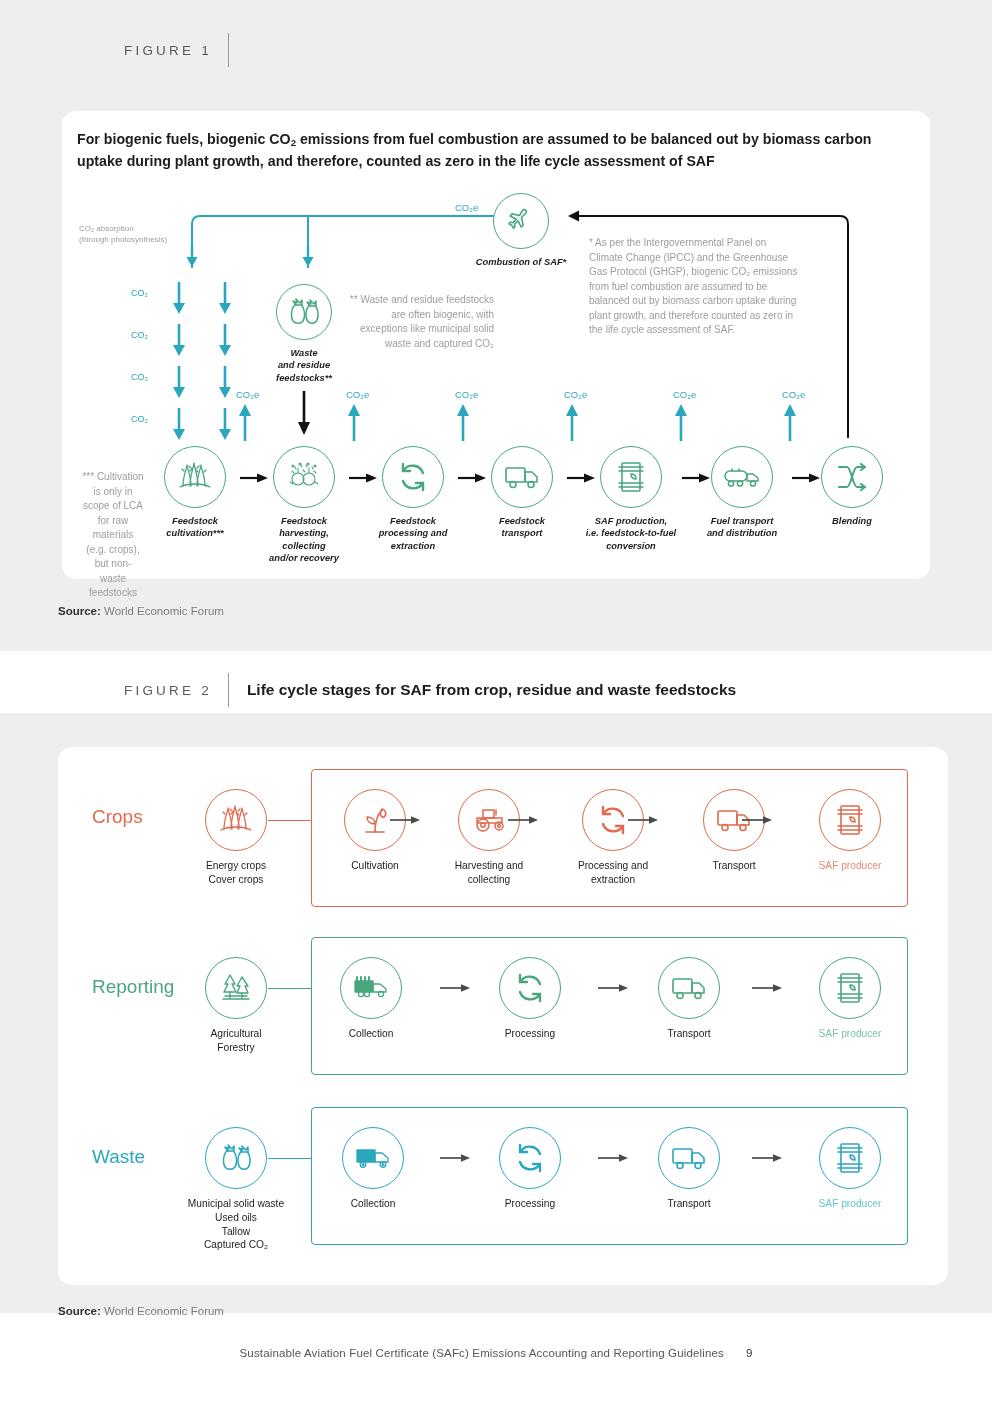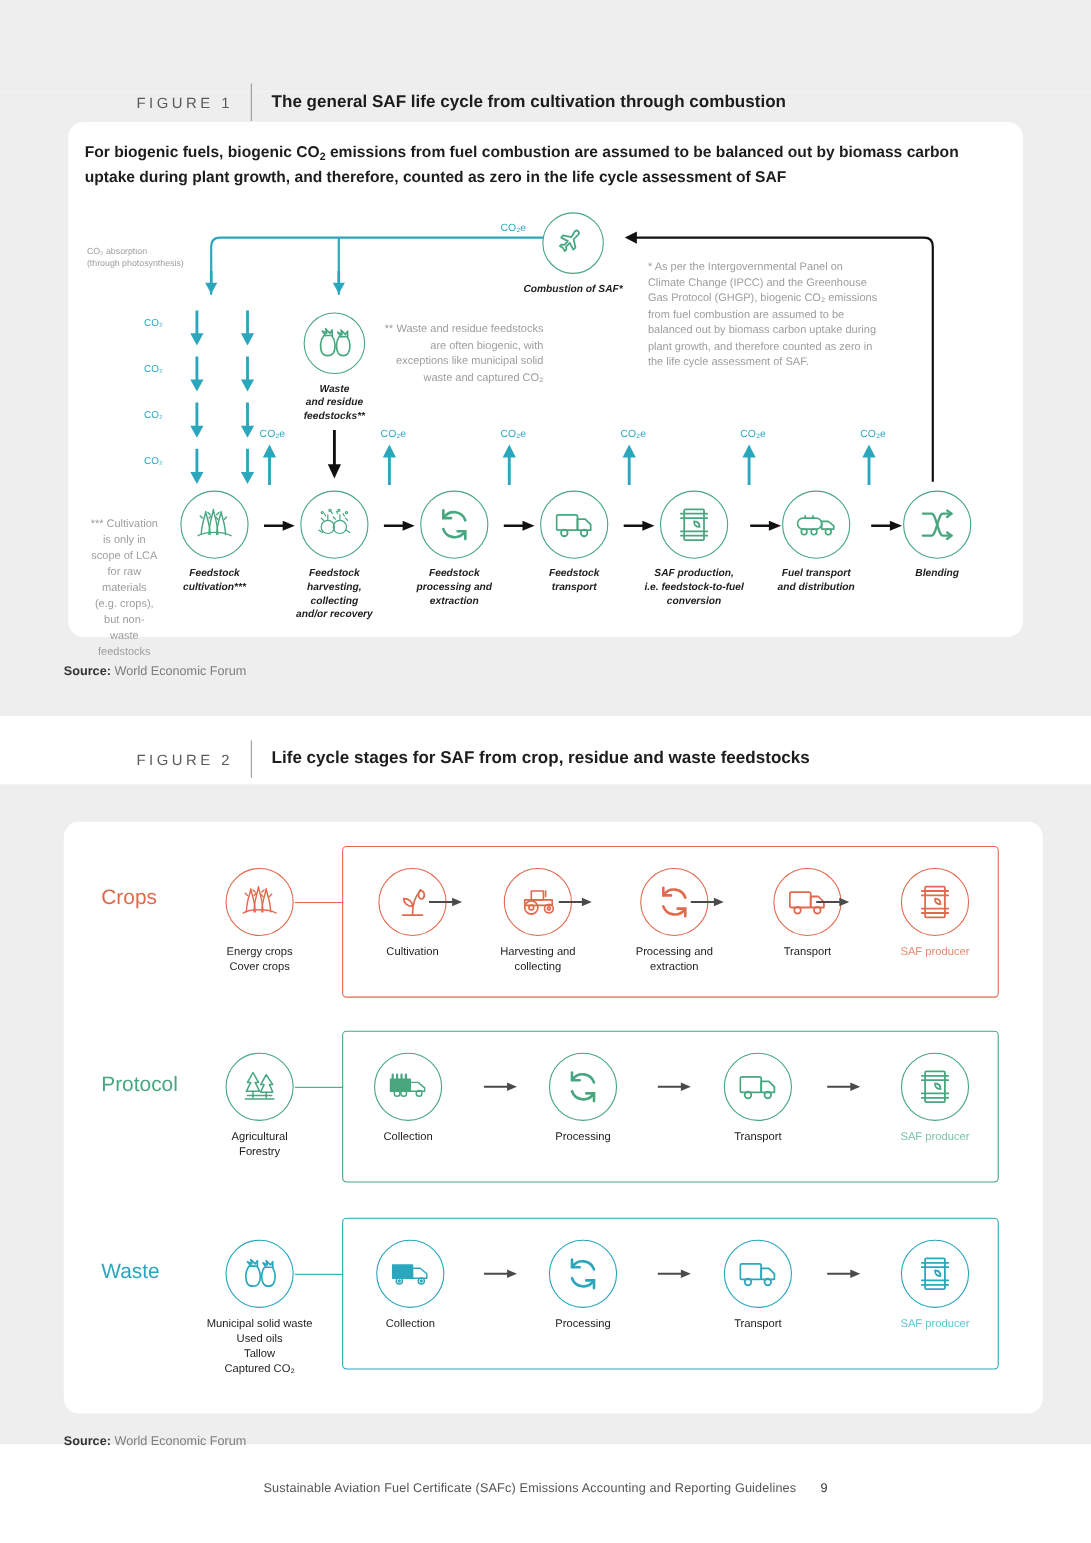--- a/index.html
+++ b/index.html
@@ -21,21 +21,21 @@
 
   
   .fig-caption { position:absolute; display:flex; align-items:center; }
   .fig-num {
     font-size:13.5px; letter-spacing:3.2px; color:#5a5a5a; font-weight:400;
     white-space:nowrap;
   }
   .fig-rule { width:1px; background:#9a9a9a; height:34px; margin:0 18px 0 16px; }
   .fig-title { font-size:15.5px; font-weight:700; color:#1d1d1d; white-space:nowrap; }
 
-  #cap1 { left:124px; top:33px;margin-top:43px; }
+  #cap1 { left:124px; top:33px; }
   #cap2 { left:124px; top:673px; }
 
   
   .card { position:absolute; background:#ffffff; border-radius:14px; }
   #card1 { left:62px; top:111px; width:868px; height:468px; }
   #card2 { left:58px; top:747px; width:890px; height:538px; }
 
   
   .source { position:absolute; font-size:11.5px; color:#7d7d7d; }
   .source b { color:#333; font-weight:700; }
@@ -105,21 +105,20 @@
 <div class="page">
 
   <div class="band-grey" id="band1"></div>
   <div class="band-grey" id="band2"></div>
   <div id="band-white-1"></div>
   <div class="band-grey" id="band4"></div>
 
   <div class="fig-caption" id="cap1">
     <span class="fig-num">FIGURE 1</span>
     <span class="fig-rule"></span>
-    <span class="fig-title">The general SAF life cycle from cultivation through combustion</span>
   </div>
 
   <div class="card" id="card1"></div>
 
   <div id="f1-intro">
     <span>For biogenic fuels, biogenic CO</span><sub>2</sub><span> emissions from fuel combustion are assumed to be balanced out by biomass carbon</span>
     <span>uptake during plant growth, and therefore, counted as zero in the life cycle assessment of SAF</span>
   </div>
 
   <svg style="position:absolute;left:190px;top:208px;" width="310" height="62">
@@ -485,21 +484,21 @@
           <path d="M0,5 L22,5" stroke-width="1.7"></path>
           <path d="M30,5 L21,1.2 L21,8.8 Z" stroke="none"></path>
         </g>
       <g transform="translate(352,0)">
           <path d="M0,5 L22,5" stroke-width="1.7"></path>
           <path d="M30,5 L21,1.2 L21,8.8 Z" stroke="none"></path>
         </g>
     </g>
   </svg>
 
-  <div class="f2-cat" style="left:92px;top:976px;color:#48a77f;">Protocol</div>
+  <div class="f2-cat" style="left:92px;top:976px;color:#48a77f;">Reporting</div>
 
   <div class="f2-box" style="left:311px;top:937px;width:597px;height:138px;border-color:#48a77f;"></div>
   <div class="connector" style="left:268px;top:988px;width:44px;background:#48a77f;"></div>
 
   <div class="f2-node" style="left:171px;top:957px;">
     <div class="circ" style="width:62px;height:62px;border:1.6px solid #48a77f;">
       <svg width="32" height="30" viewBox="0 0 32 30" fill="none" stroke="#48a77f" stroke-width="1.4" stroke-linecap="round" stroke-linejoin="round">
         <path d="M10 2 L5 11 L8 11 L4 19 L16 19 L12 11 L15 11 Z"></path>
         <path d="M22 4 L17 13 L20 13 L17 20 L28 20 L25 13 L28 13 Z"></path>
         <path d="M10 19 L10 25 M22 20 L22 25"></path>

